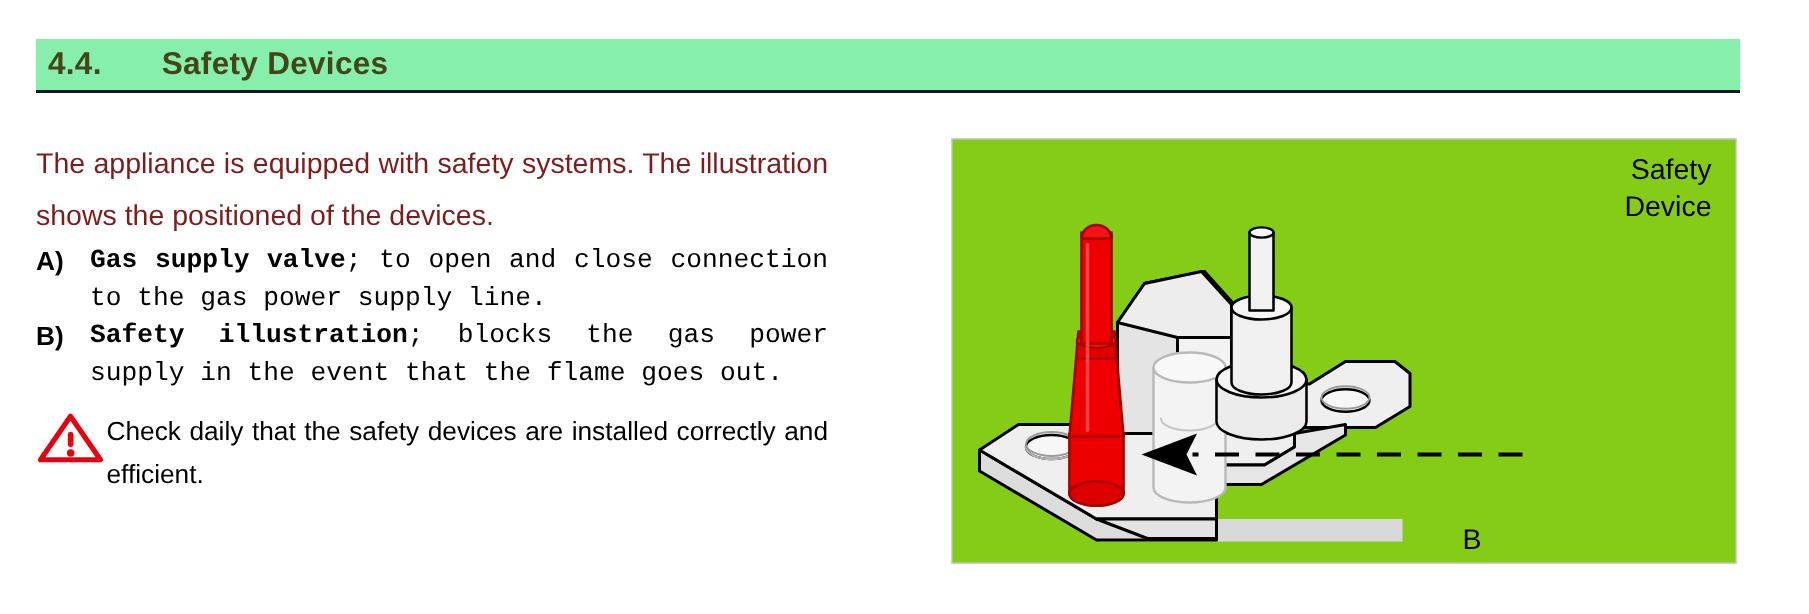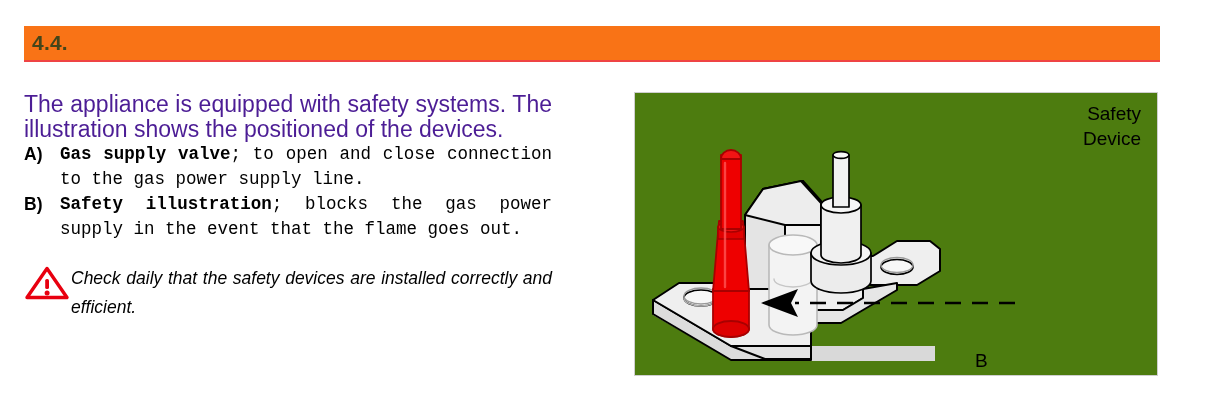--- a/index.html
+++ b/index.html
@@ -16,22 +16,22 @@
     position: relative;
   }
 
   
   .section-head {
     position: absolute;
     left: 24px;
     top: 26px;
     width: 1136px;
     height: 34px;
-    background: #f97316;
-    border-bottom: 2px solid #ef4444;
+    background: #86efac;
+    border-bottom: 2px solid #0f172a;
     box-sizing: content-box;
   }
   .section-head-inner {
     display: flex;
     align-items: center;
     height: 34px;
     padding-left: 8px;
   }
   .sec-num {
     font-size: 21px;
@@ -48,25 +48,25 @@
   }
 
   
   .text-col {
     position: absolute;
     left: 24px;
     top: 92px;
     width: 528px;
   }
   .para {
-    font-size: 23px;
-    line-height: 25px;
+    font-size: 19px;
+    line-height: 35px;
     text-align: justify;
     margin: 0;
-    color: #4c1d95;
+    color: #7f1d1d;
   }
   .list-item {
     display: flex;
     align-items: flex-start;
     font-size: 17.5px;
     line-height: 25px;
   }
   .list-marker {
     font-weight: bold;
     width: 36px;
@@ -74,43 +74,42 @@
     white-space: nowrap;
   }
   .list-body {
     flex: 1 1 auto;
     text-align: justify;
     font-family: Liberation Mono, monospace;
   }
   .list-body b { font-weight: bold; }
 
   .note-block {
-    margin-top: 22px;
+    margin-top: 11px;
     font-size: 17.5px;
     line-height: 29px;
     text-align: justify;
-    font-style: italic;
   }
   .warn-icon {
     float: left;
     width: 46px;
     height: 34px;
     margin-top: 2px;
     margin-right: 1px;
   }
 
   
   .figure-panel {
     position: absolute;
     left: 634px;
     top: 92px;
     width: 524px;
     height: 284px;
     border: 1px solid #cfcfcf;
-    background: #4d7c0f;
+    background: #84cc16;
     box-sizing: border-box;
   }
   .figure-caption {
     position: absolute;
     right: 16px;
     top: 8px;
     font-size: 19px;
     line-height: 25px;
     text-align: right;
     white-space: pre-line;
@@ -128,20 +127,21 @@
     top: 257px;
     font-size: 19px;
   }
 </style>
 </head>
 <body>
 
 <div class="section-head">
   <div class="section-head-inner">
     <span class="sec-num">4.4.</span>
+    <span class="sec-title">Safety Devices</span>
   </div>
 </div>
 
 <div class="text-col">
 
   <p class="para">The appliance is equipped with safety systems. The illustration shows the positioned of the devices.</p>
 
   <div class="list-item">
     <span class="list-marker">A)</span>
     <span class="list-body"><b>Gas supply valve</b><span>; to open and close connection to the gas power supply line.</span></span>

